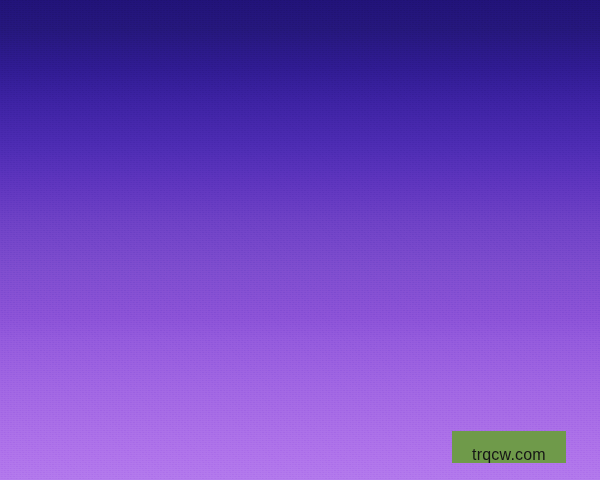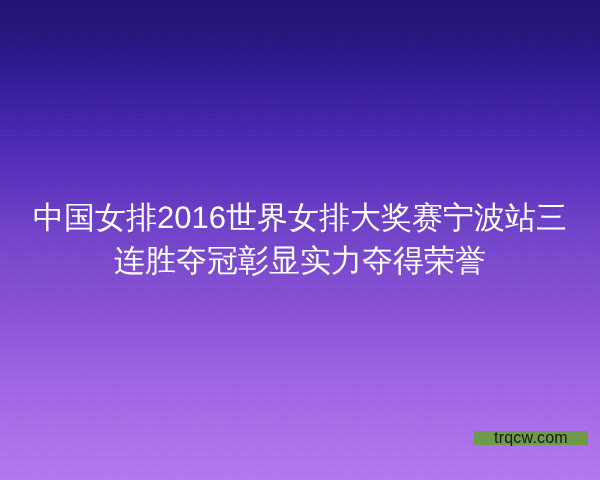--- a/index.html
+++ b/index.html
@@ -66,48 +66,44 @@
     text-rendering: geometricPrecision;
   }
 
   #headline .line {
     display: block;
   }
 
   
   #watermark {
     position: absolute;
-    left: 474px;
+    left: 452px;
     top: 431px;
     width: 114px;
-    height: 14px;
+    height: 32px;
     background: #6f9a4a;
     display: flex;
-    align-items: center;
+    align-items: flex-end;
     justify-content: center;
   }
 
   #watermark .wm-text {
     color: #161616;
     font-size: 16px;
     line-height: 16px;
     letter-spacing: .2px;
     font-weight: 400;
     white-space: nowrap;
   }
 </style>
 </head>
 <body>
 
 <div id="stage">
 
   <div id="grain"></div>
 
-  <div id="headline">
-    <span class="line">中国女排2016世界女排大奖赛宁波站三</span>
-    <span class="line">连胜夺冠彰显实力夺得荣誉</span>
-  </div>
 
   <div id="watermark">
     <span class="wm-text">trqcw.com</span>
   </div>
 
 </div>
 
 </body></html>

